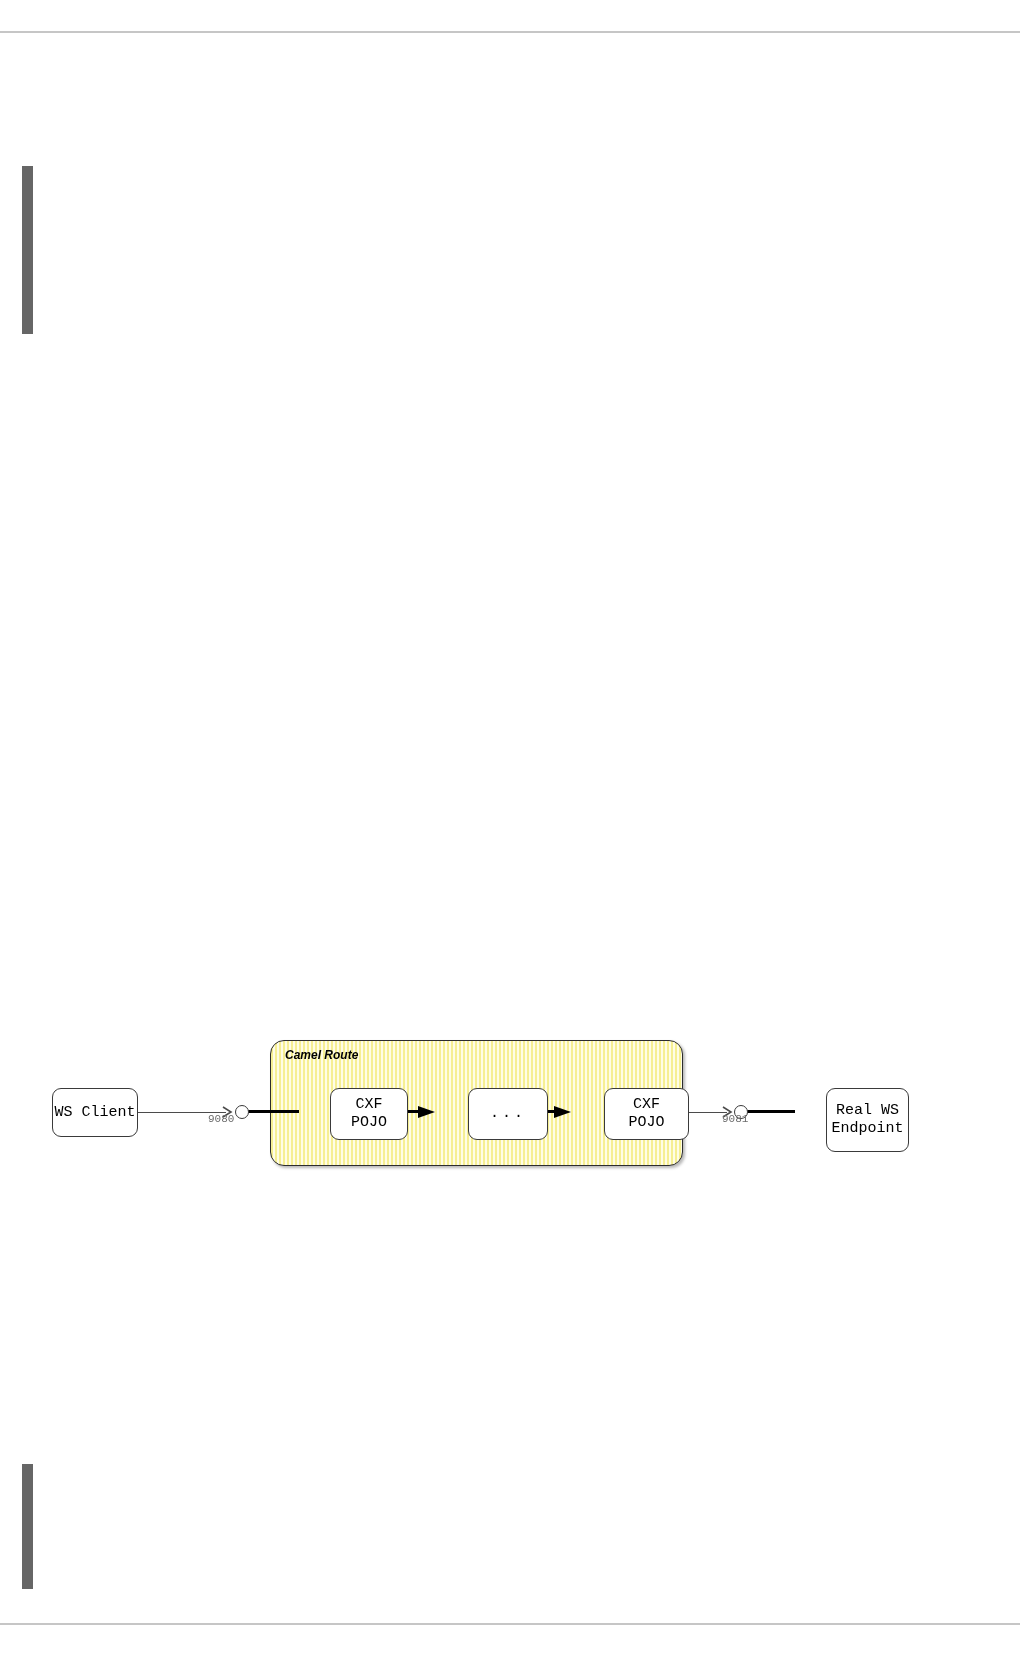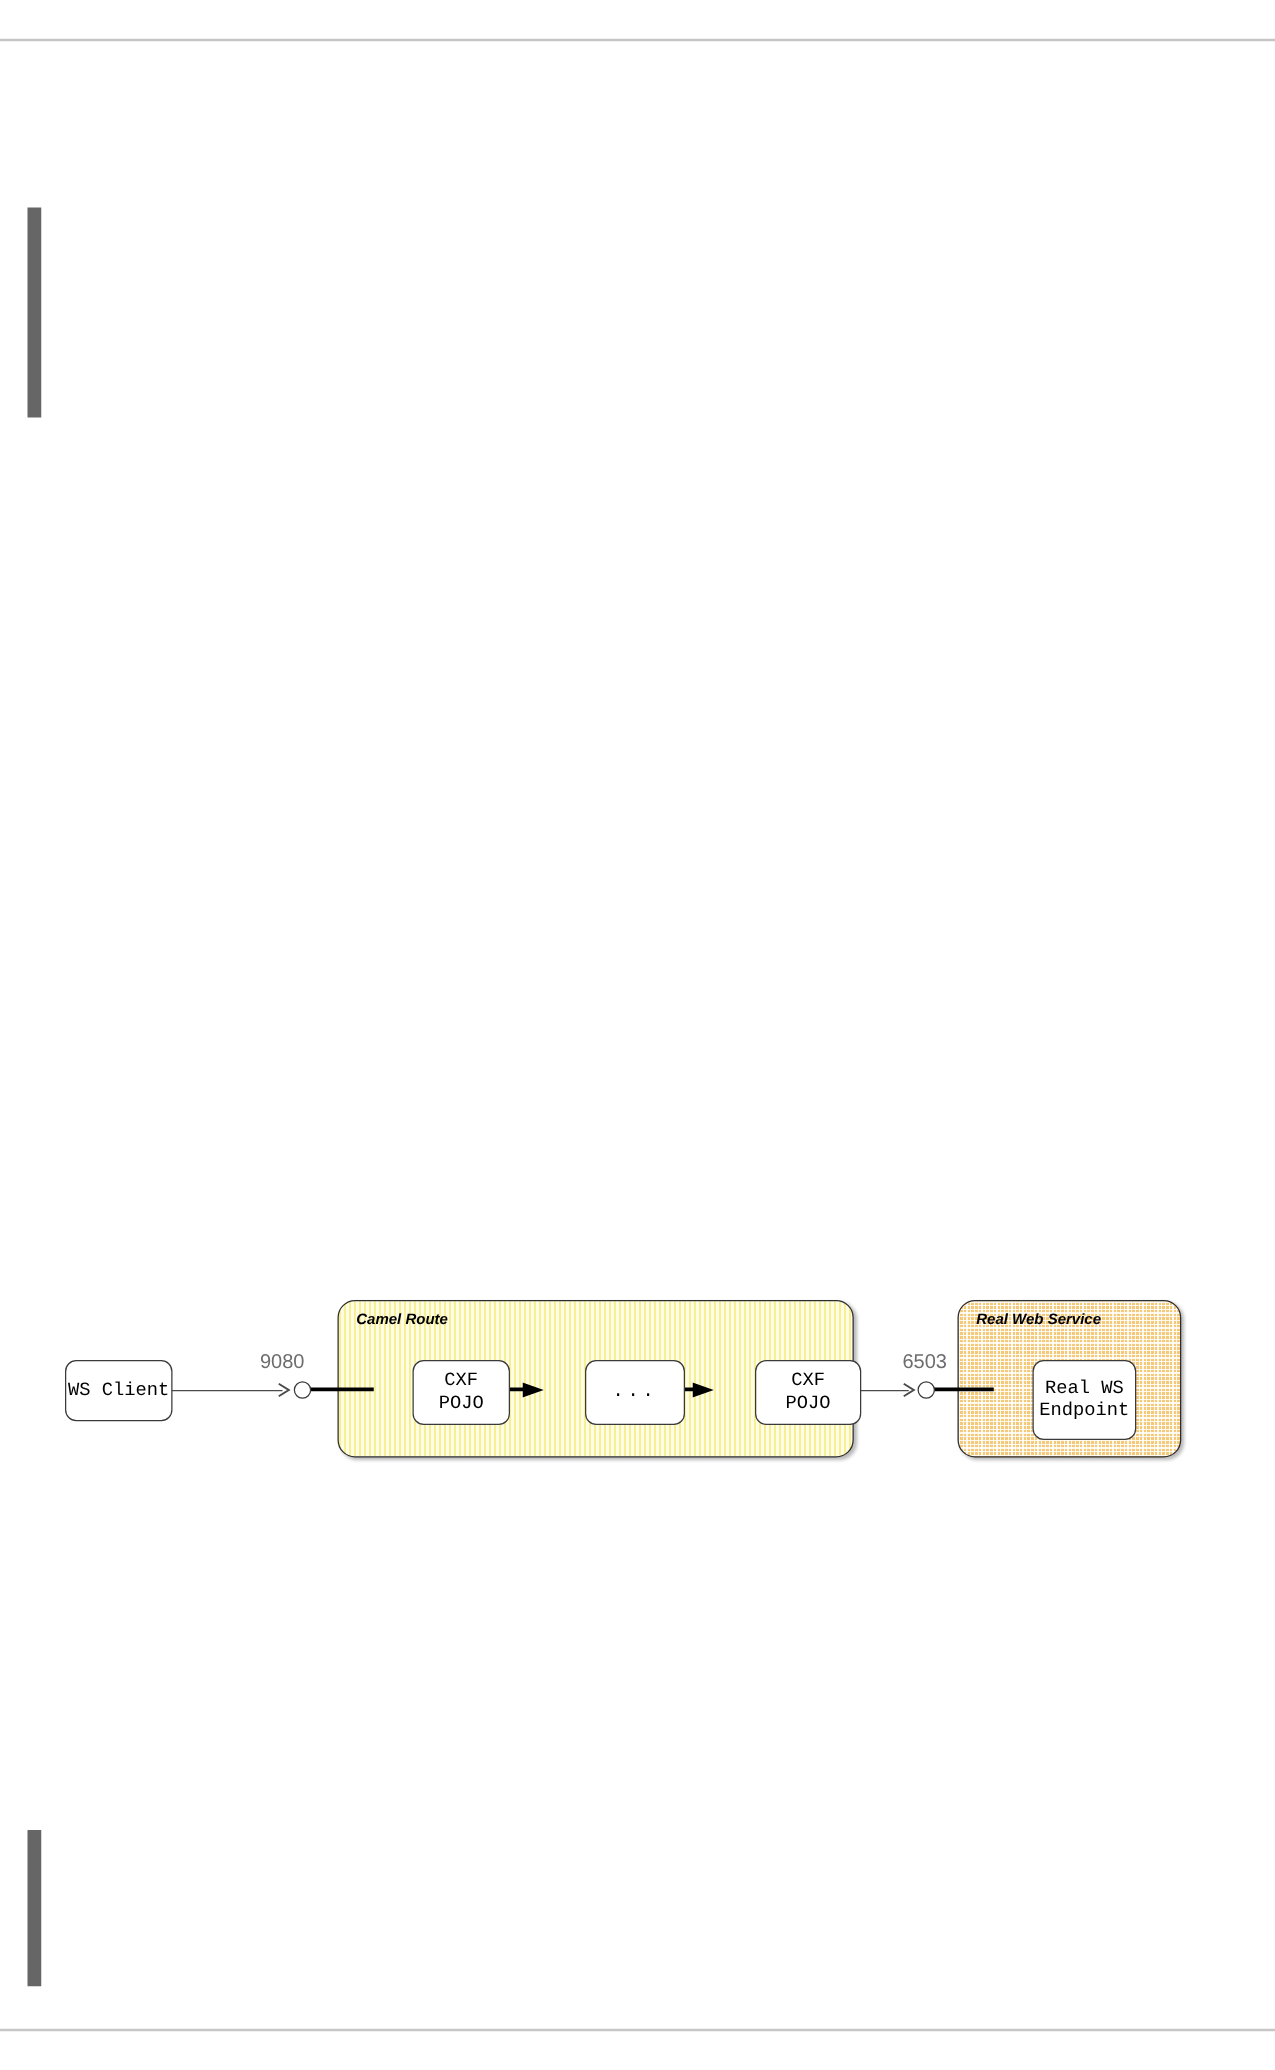--- a/index.html
+++ b/index.html
@@ -160,25 +160,26 @@
     width: 14px;
     height: 14px;
     box-sizing: border-box;
     border: 1.4px solid #3a3a3a;
     border-radius: 50%;
     background: #ffffff;
     z-index: 5;
   }
   .port-label {
     position: absolute;
-    font-family: Liberation Sans, sans-serif;
-    font-size: 16px;
+    font-family: Liberation Mono, monospace;
+    font-size: 11px;
     color: #6d6d6d;
     white-space: nowrap;
     z-index: 5;
+    margin-top: 32px;
   }
 
   
   .thick-line {
     position: absolute;
     height: 3.4px;
     background: #000000;
     z-index: 4;
   }
   .thick-arrowhead {
@@ -248,26 +249,23 @@
 
   <div class="thick-line" style="left:657px; top:80px; width:26px;"></div>
 
   <div class="thin-line" style="left:683px; top:82px; width:44px;"></div>
   <div class="thin-arrowhead" style="left:722px; top:76px;">
     <svg width="12" height="12" viewBox="0 0 12 12">
       <polyline points="1,1 9,6 1,11" fill="none" stroke="#4b4b4b" stroke-width="1.6"></polyline>
     </svg>
   </div>
   <div class="port-circle" style="left:734px; top:75px;"></div>
-  <div class="port-label" style="left:722px; top:51px;">6503</div>
+  <div class="port-label" style="left:722px; top:51px;">9081</div>
 
   <div class="thick-line" style="left:747px; top:80px; width:48px;"></div>
 
-  <div class="group" id="real-web-service">
-    <span class="group-label">Real Web Service</span>
-  </div>
 
   <div class="node" id="real-ws-endpoint">
     <span class="node-text">Real WS
 Endpoint</span>
   </div>
 
 </div>
 
 </body></html>

